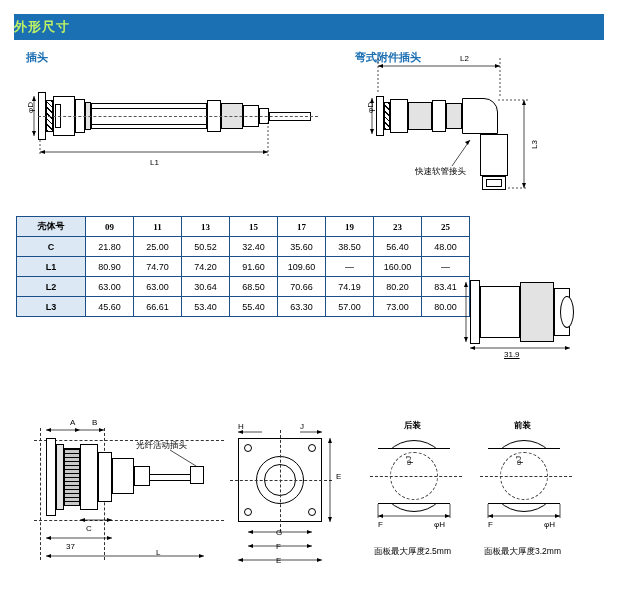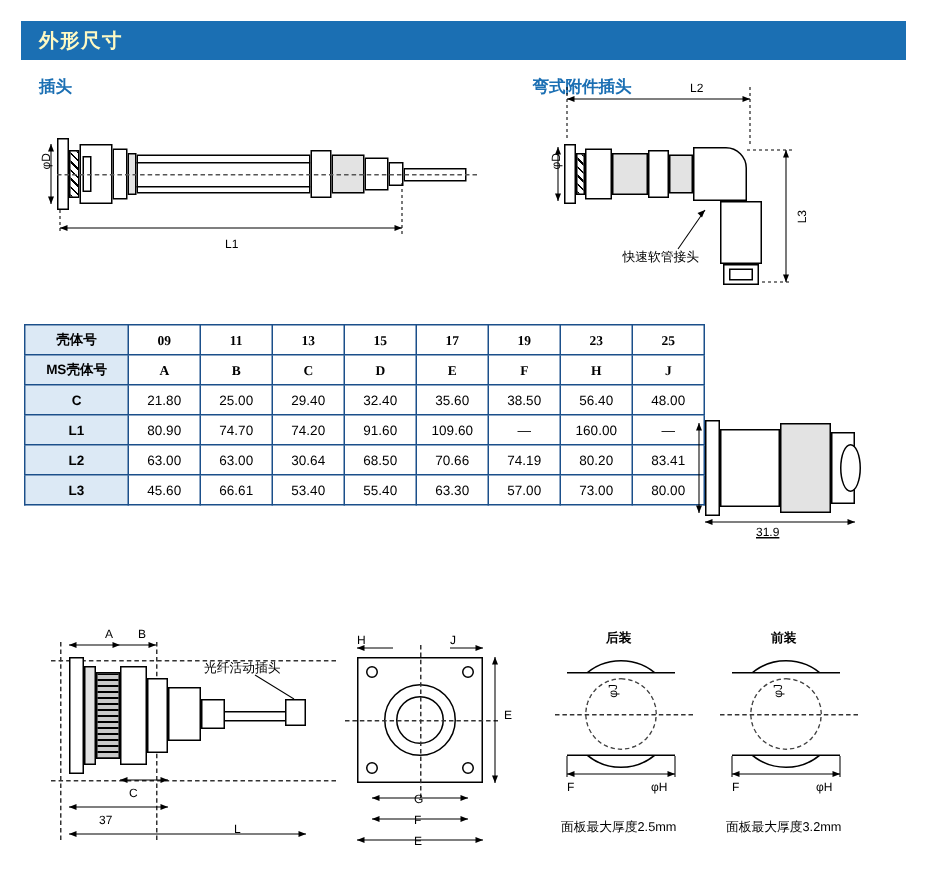--- a/index.html
+++ b/index.html
@@ -25,24 +25,23 @@
     position: absolute;
     left: 14px;
     top: 14px;
     width: 590px;
     height: 26px;
     background: #1b6fb3;
     display: flex;
     align-items: center;
   }
   .header-bar .title {
-    color: #fef9c3;
+    color: #bef264;
     font-size: 13px;
     font-weight: bold;
-    padding-left: 12px;
     letter-spacing: 1px;
   }
   
   .sec-label {
     position: absolute;
     color: #1b6fb3;
     font-size: 11px;
     font-weight: bold;
   }
   #label-plug { left: 26px; top: 50px; }
@@ -234,35 +233,24 @@
         <td class="hdr datacell">09</td>
         <td class="hdr datacell">11</td>
         <td class="hdr datacell">13</td>
         <td class="hdr datacell">15</td>
         <td class="hdr datacell">17</td>
         <td class="hdr datacell">19</td>
         <td class="hdr datacell">23</td>
         <td class="hdr datacell">25</td>
       </tr>
       <tr>
-        <td class="rowhdr">MS壳体号</td>
-        <td class="hdr datacell">A</td>
-        <td class="hdr datacell">B</td>
-        <td class="hdr datacell">C</td>
-        <td class="hdr datacell">D</td>
-        <td class="hdr datacell">E</td>
-        <td class="hdr datacell">F</td>
-        <td class="hdr datacell">H</td>
-        <td class="hdr datacell">J</td>
-      </tr>
-      <tr>
         <td class="rowhdr">C</td>
         <td class="datacell">21.80</td>
         <td class="datacell">25.00</td>
-        <td class="datacell">29.40</td>
+        <td class="datacell">50.52</td>
         <td class="datacell">32.40</td>
         <td class="datacell">35.60</td>
         <td class="datacell">38.50</td>
         <td class="datacell">56.40</td>
         <td class="datacell">48.00</td>
       </tr>
       <tr>
         <td class="rowhdr">L1</td>
         <td class="datacell">80.90</td>
         <td class="datacell">74.70</td>

